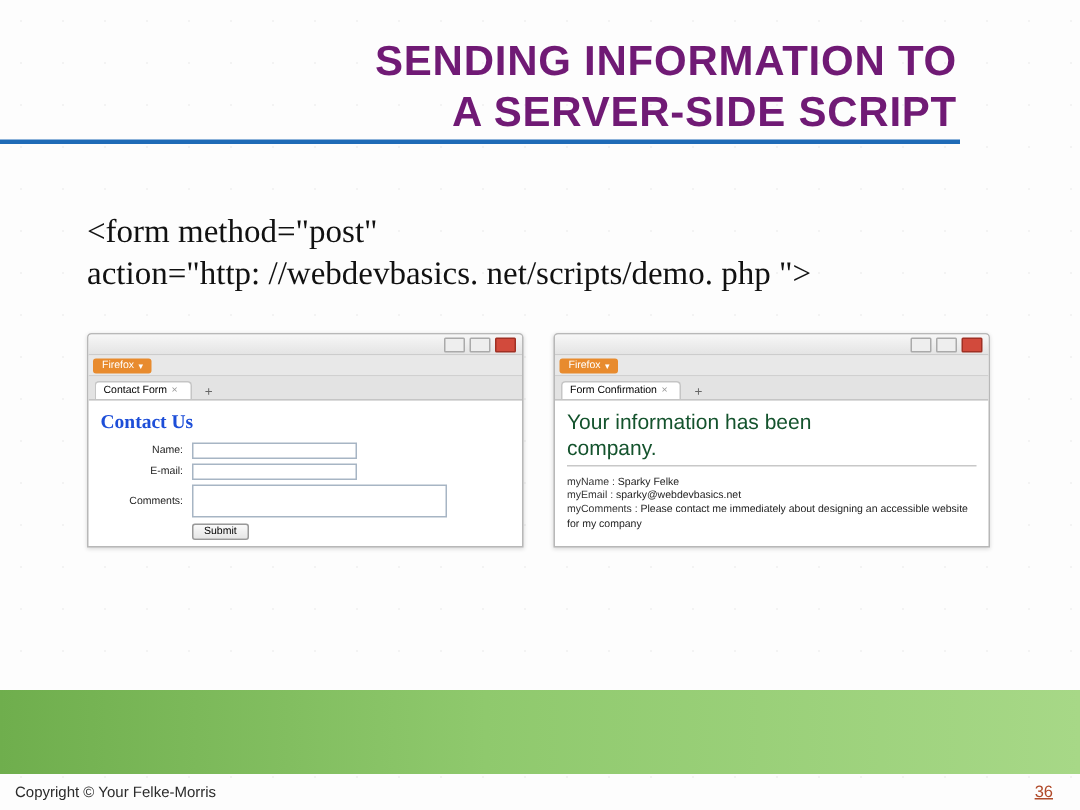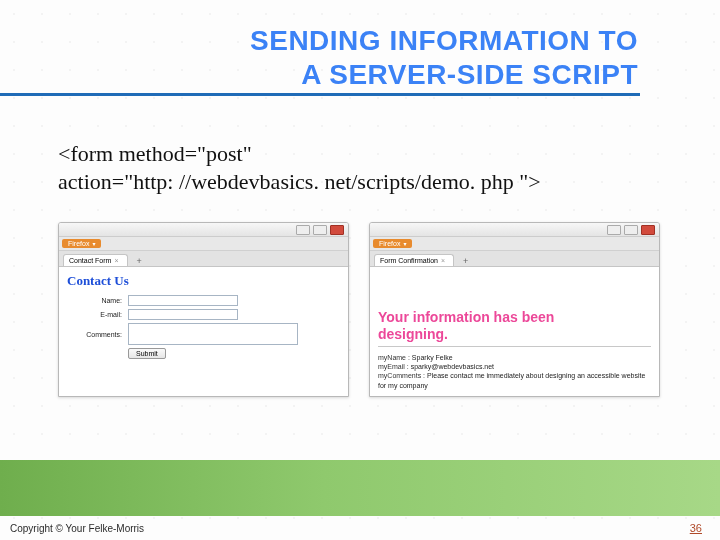--- a/index.html
+++ b/index.html
@@ -20,21 +20,21 @@
   }
   .title-block {
     position: absolute;
     top: 24px;
     right: 82px;
     text-align: right;
   }
   .title-block h1 {
     font-size: 28px;
     font-weight: 700;
-    color: #3b82f6;
+    color: #701a75;
     letter-spacing: 0.5px;
     line-height: 1.2;
   }
   .title-underline {
     position: absolute;
     top: 93px;
     left: 0;
     width: 640px;
     height: 3px;
     background: #1f6bb7;
@@ -161,25 +161,24 @@
   .btn-sub {
     font-size: 7px;
     padding: 1px 7px;
     border: 1px solid #999;
     background: linear-gradient(#fafafa,#e6e6e6);
     border-radius: 2px;
   }
   .page h2.confirm {
     font-family: Arial, sans-serif;
     font-size: 14px;
-    font-weight: 700;
-    color: #ec4899;
+    font-weight: 400;
+    color: #14532d;
     line-height: 1.2;
     margin-bottom: 2px;
-    margin-top: 36px;
   }
   .confirm-rule {
     border: none;
     border-top: 1px solid #c8c8c8;
     margin: 3px 0 6px;
   }
   .kv {
     font-size: 7px;
     color: #222;
     line-height: 1.35;
@@ -283,21 +282,21 @@
       <div class="tabstrip">
         <div class="tab">
           <span>Form Confirmation</span>
           <span class="x">×</span>
         </div>
         <div class="tab-plus">+</div>
       </div>
       <div class="page">
         <h2 class="confirm">
           <span>Your information has been</span><br>
-          <span>designing.</span>
+          <span>company.</span>
         </h2>
         <hr class="confirm-rule">
         <div class="kv">
           <div>
             <span class="k">myName :</span>
             <span>Sparky Felke</span>
           </div>
           <div>
             <span class="k">myEmail :</span>
             <span>sparky@webdevbasics.net</span>

